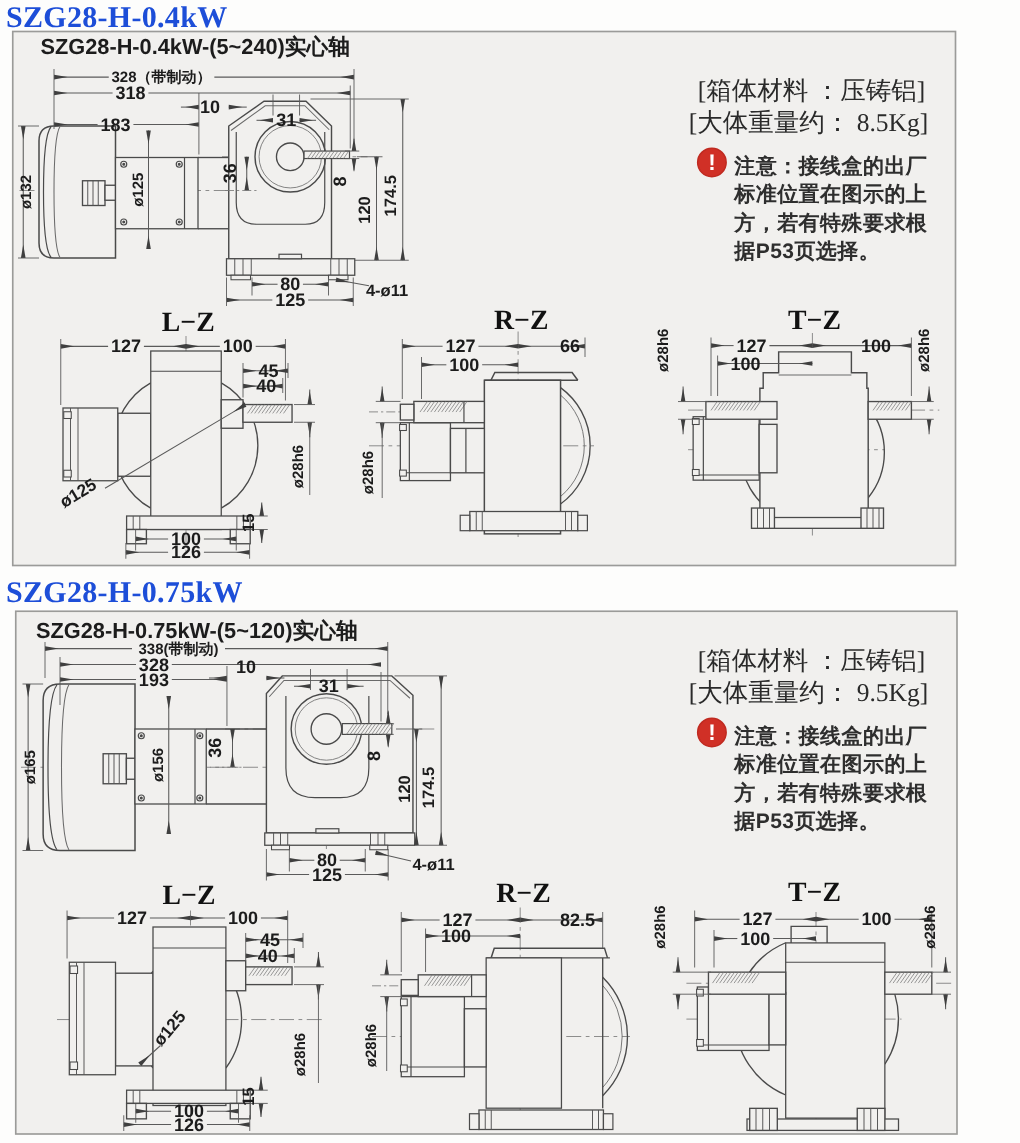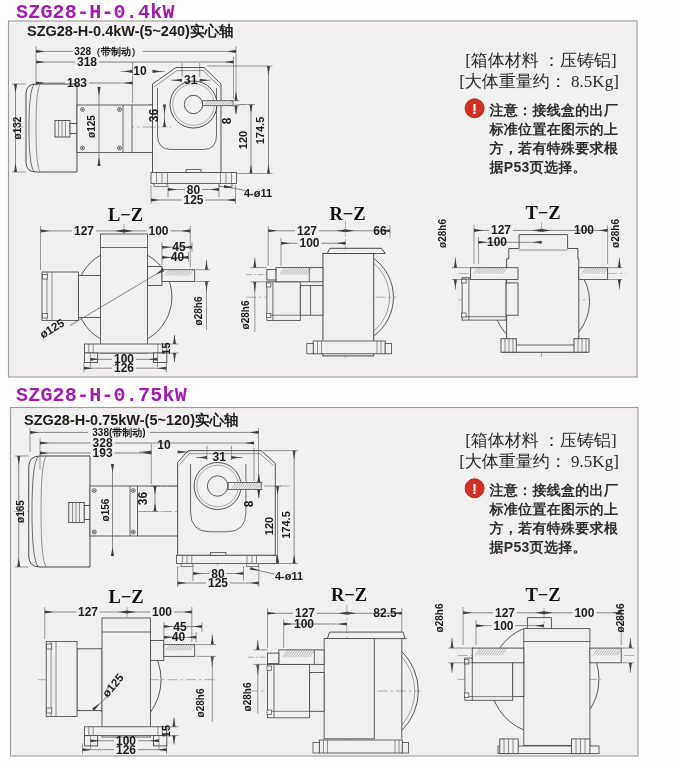--- a/index.html
+++ b/index.html
@@ -1,16 +1,16 @@
 <!DOCTYPE html>
 <html><head>
 <meta charset="utf-8">
 <style>
 html,body{margin:0;padding:0;background:#fdfdfc;width:680px;height:762px;overflow:hidden}
-.title{position:absolute;left:16px;font-family:Liberation Mono, monospace;font-weight:bold;font-size:20px;color:#a21caf;letter-spacing:0.2px}
+.title{position:absolute;left:4px;font-family:Liberation Serif, serif;font-weight:bold;font-size:20px;color:#1d4ed8;letter-spacing:0.2px}
 svg{position:absolute;left:0;top:0}
 </style>
 </head>
 <body>
 
 <div class="title" style="top:1px">SZG28-H-0.4kW</div>
 
 <div class="title" style="top:384px">SZG28-H-0.75kW</div>
 <svg width="680" height="762" viewBox="0 0 680 762">
 <defs>

